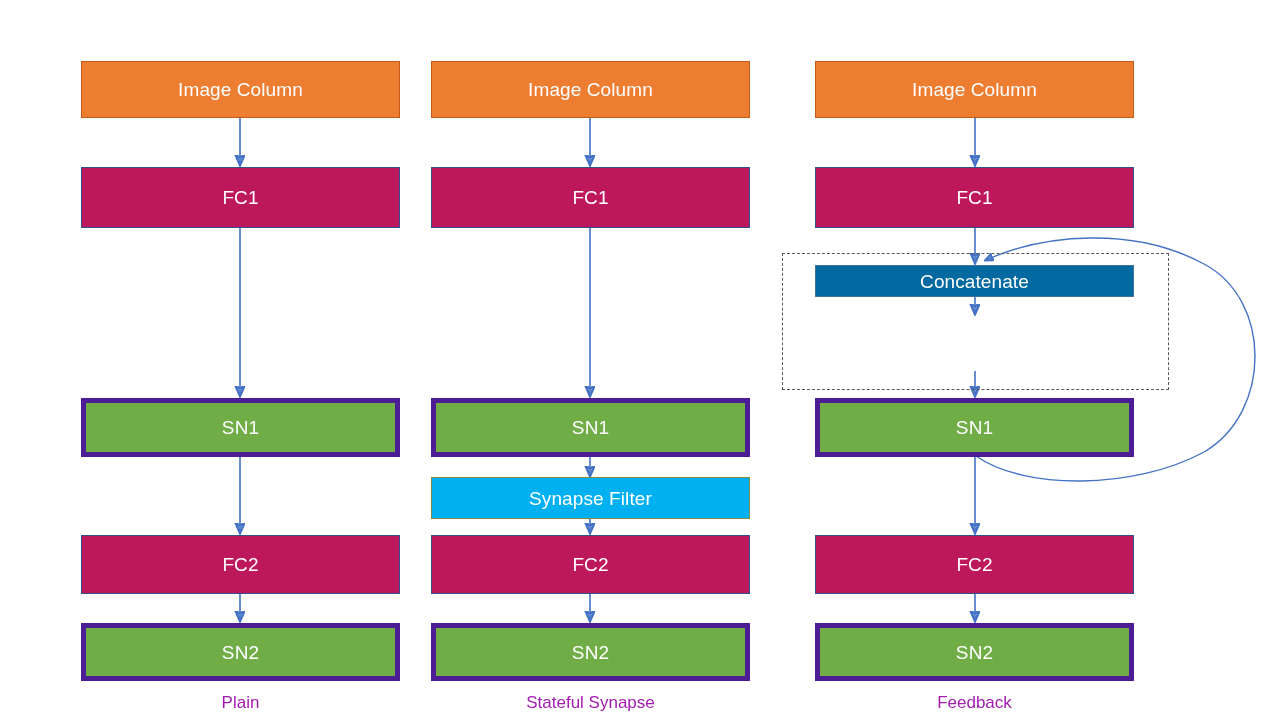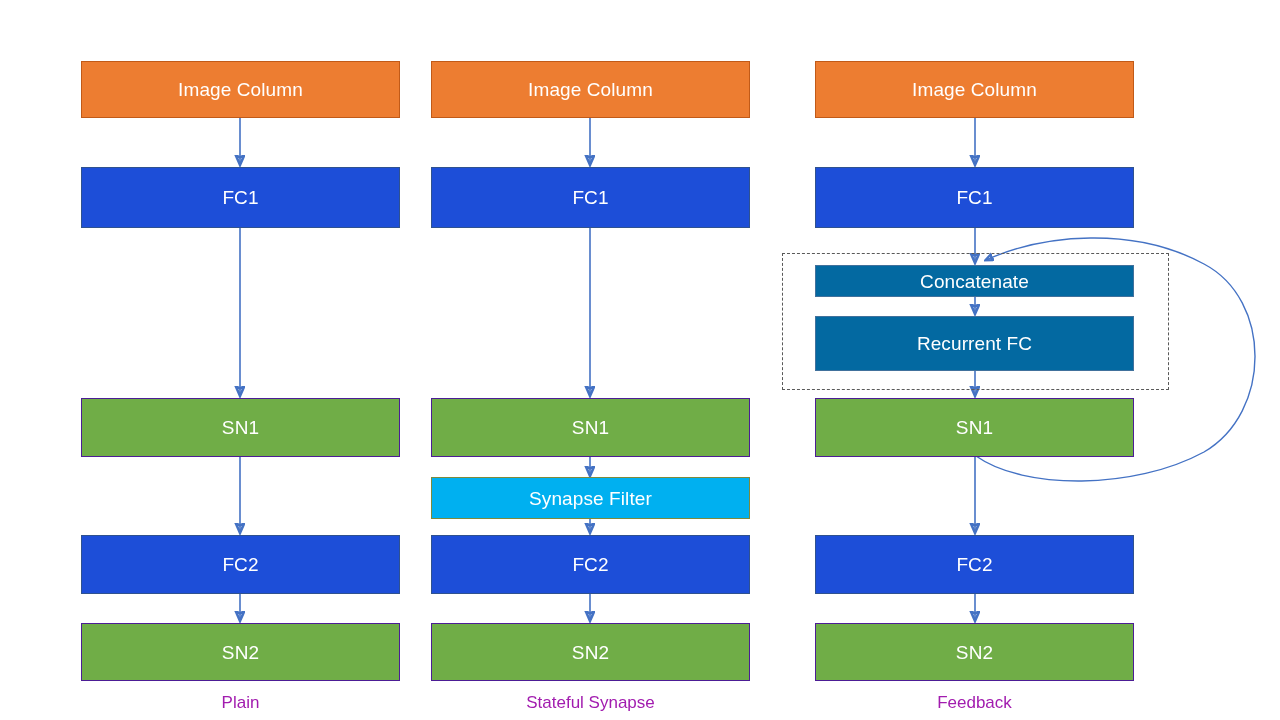--- a/index.html
+++ b/index.html
@@ -30,22 +30,22 @@
     justify-content: center;
     color: #ffffff;
     font-size: 19px;
     font-weight: 400;
     letter-spacing: 0.1px;
     line-height: 1;
     white-space: nowrap;
     user-select: none;
   }
   .node.orange  { background: #ED7D31; border: 1px solid #C15A18; }
-  .node.blue    { background: #1d4ed8; border: 1px solid #2F528F; }
-  .node.green   { background: #70AD47; border: 1px solid #4c1d95; }
+  .node.blue    { background: #be185d; border: 1px solid #2F528F; }
+  .node.green   { background: #70AD47; border: 5px solid #4c1d95; }
   .node.cyan    { background: #00B0F0; border: 1px solid #7E8A3C; }
   .node.lblue   { background: #0369a1; border: 1px solid #41719C; }
 
   .dashed-group {
     position: absolute;
     box-sizing: border-box;
     border: 1px dashed #595959;
     background: transparent;
   }
 
@@ -151,23 +151,20 @@
 
   <div class="node orange" style="left:801px; top:49px; width:319px; height:57px;">
     <span>Image Column</span>
   </div>
   <div class="node blue" style="left:801px; top:155px; width:319px; height:61px;">
     <span>FC1</span>
   </div>
   <div class="node lblue" style="left:801px; top:253px; width:319px; height:32px;">
     <span>Concatenate</span>
   </div>
-  <div class="node lblue" style="left:801px; top:304px; width:319px; height:55px;">
-    <span>Recurrent FC</span>
-  </div>
   <div class="node green" style="left:801px; top:386px; width:319px; height:59px;">
     <span>SN1</span>
   </div>
   <div class="node blue" style="left:801px; top:523px; width:319px; height:59px;">
     <span>FC2</span>
   </div>
   <div class="node green" style="left:801px; top:611px; width:319px; height:58px;">
     <span>SN2</span>
   </div>
   <div class="caption" style="left:801px; top:682px; width:319px;">Feedback</div>

